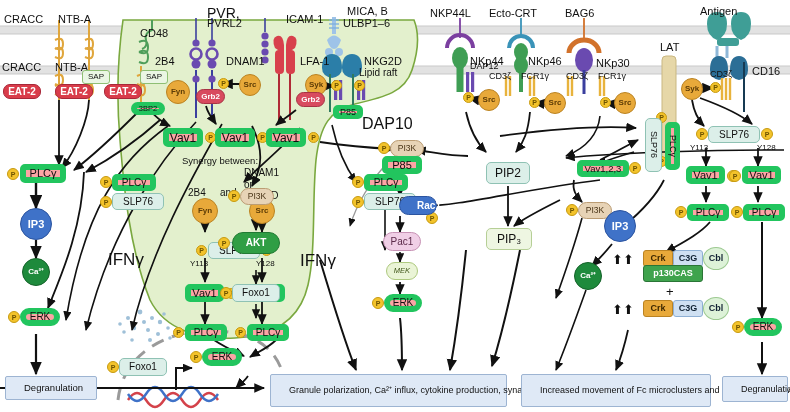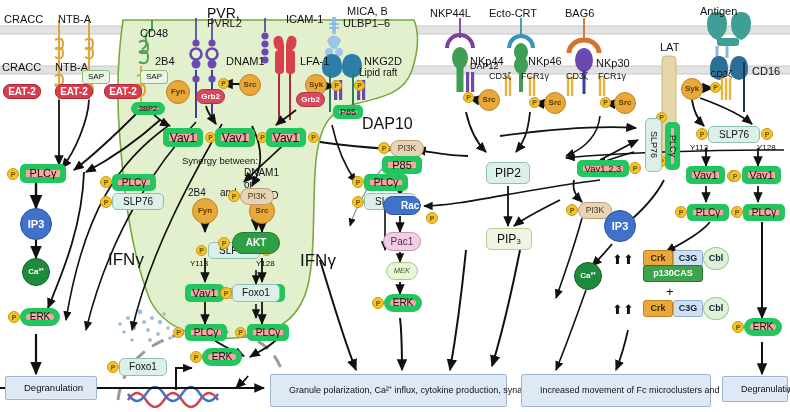--- a/index.html
+++ b/index.html
@@ -483,21 +483,21 @@
   <div class="node rbox-teal" style="left:364px;top:193px;width:52px;height:17px;font-size:10px;">SLP76</div>
   <div class="node pgrp" style="left:352px;top:196px;width:12px;height:12px;">P</div>
   <div class="lbl" style="left:300px;top:252px;font-size:17px;">IFNγ</div>
   <div class="node pgrp" style="left:426px;top:212px;width:12px;height:12px;">P</div>
   <div class="node rbox pill" style="left:202px;top:348px;width:40px;height:18px;font-size:10px;">ERK</div>
   <div class="node pgrp" style="left:190px;top:351px;width:12px;height:12px;">P</div>
 
   <div class="node pi3k" style="left:390px;top:140px;width:34px;height:17px;font-size:8.5px;">PI3K</div>
   <div class="node pgrp" style="left:378px;top:142px;width:12px;height:12px;">P</div>
   <div class="node rbox" style="left:382px;top:156px;width:40px;height:18px;font-size:11px;">P85</div>
-  <div class="node rac1" style="left:383px;top:196px;width:38px;height:19px;font-size:10px;padding-left:22px;">Rac1</div>
+  <div class="node rac1" style="left:399px;top:196px;width:38px;height:19px;font-size:10px;padding-left:22px;">Rac1</div>
   <div class="node pac1" style="left:383px;top:232px;width:38px;height:19px;font-size:10px;">Pac1</div>
   <div class="node mek" style="left:386px;top:262px;width:32px;height:18px;font-size:7.5px;font-style:italic;">MEK</div>
   <div class="node rbox pill" style="left:384px;top:294px;width:38px;height:18px;font-size:10px;">ERK</div>
   <div class="node pgrp" style="left:372px;top:297px;width:12px;height:12px;">P</div>
 
 
   <div class="node rbox" style="left:577px;top:160px;width:52px;height:17px;font-size:9.5px;">Vav1,2,3</div>
   <div class="node pgrp" style="left:629px;top:162px;width:12px;height:12px;">P</div>
   <div class="node pi3k" style="left:578px;top:202px;width:34px;height:17px;font-size:8.5px;">PI3K</div>
   <div class="node pgrp" style="left:566px;top:204px;width:12px;height:12px;">P</div>

